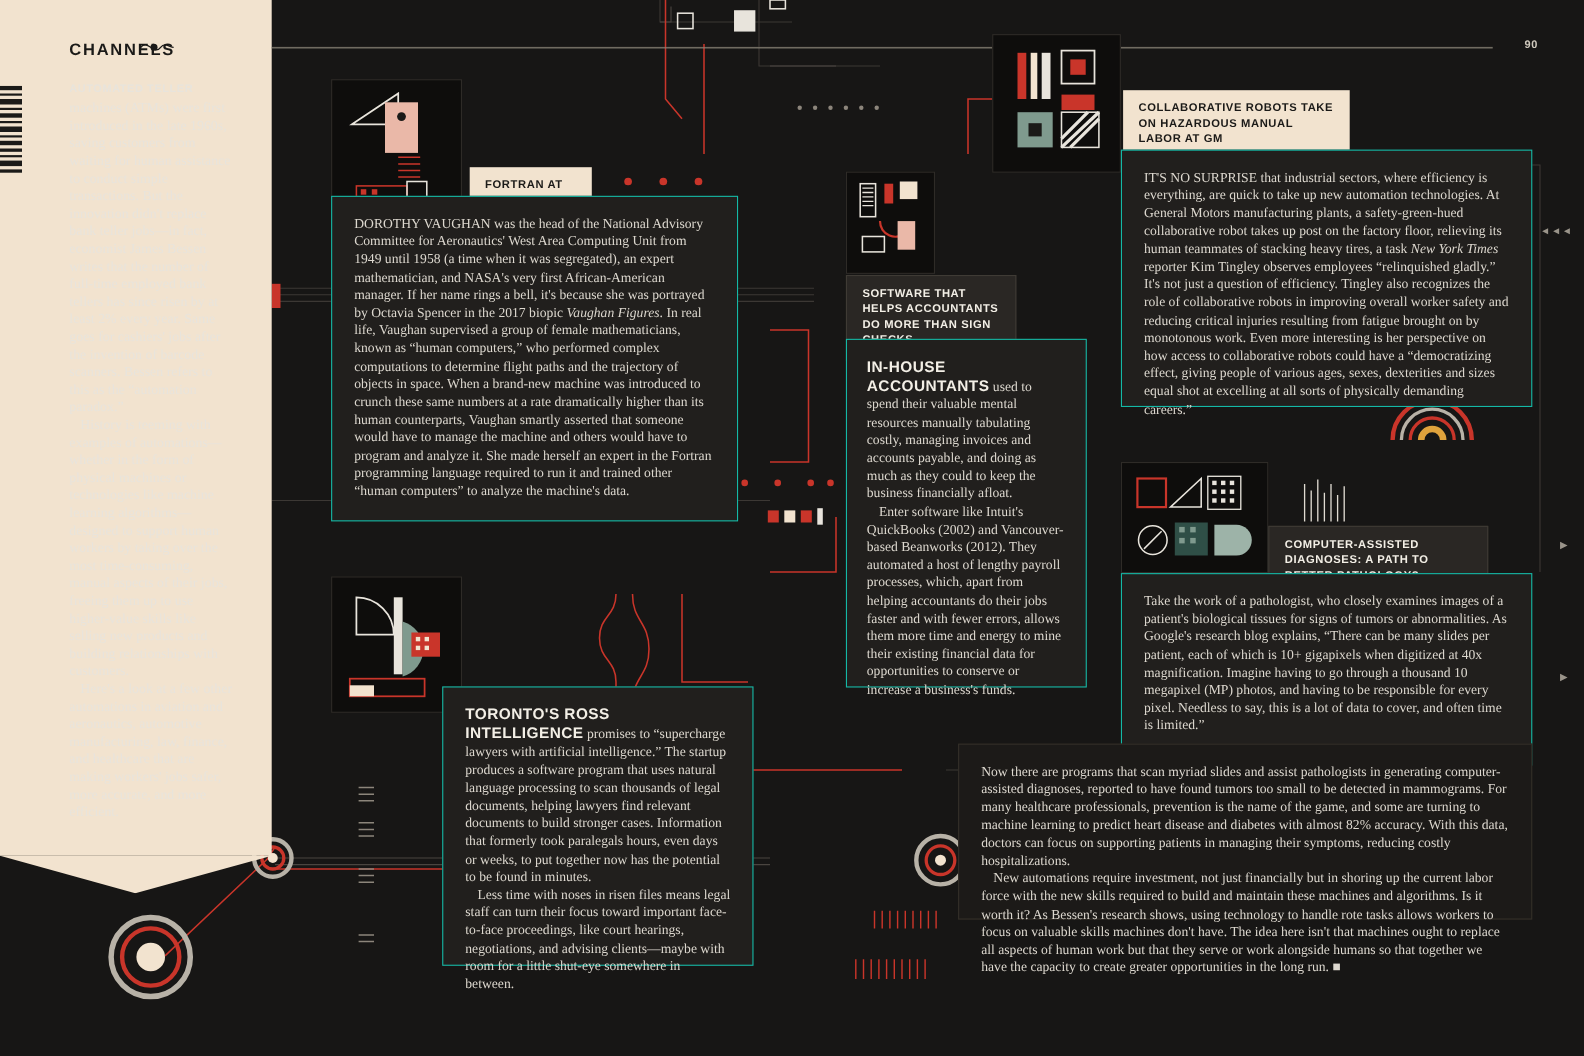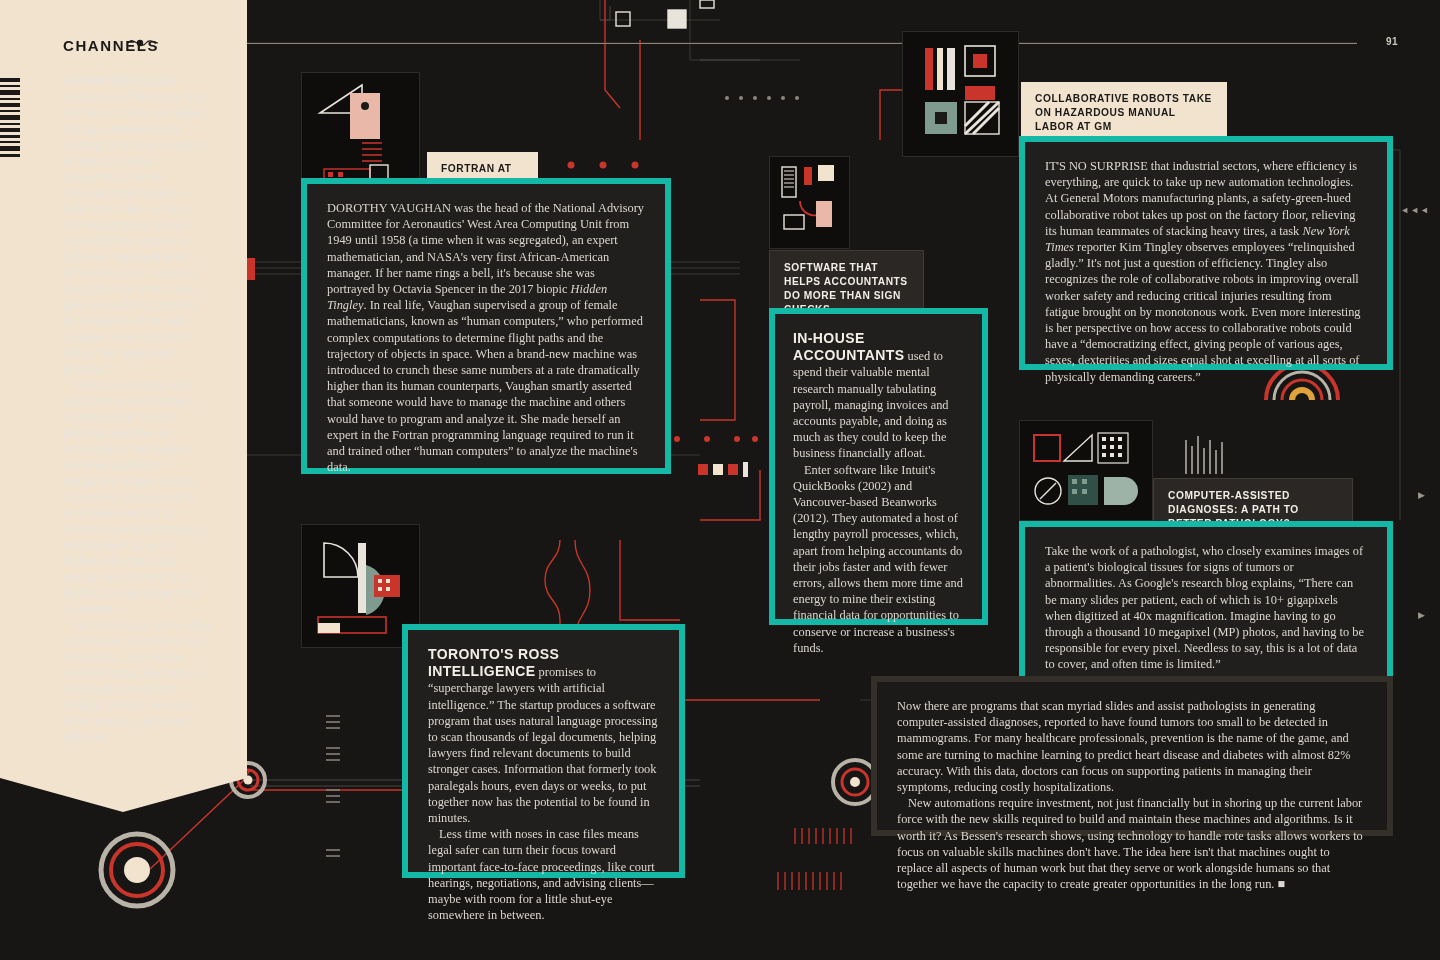--- a/index.html
+++ b/index.html
@@ -97,21 +97,21 @@
     font-size: 10px;
     font-weight: 700;
     color: #cfc9bd;
     letter-spacing: 0.5px;
   }
 
   
   .card {
     position: absolute;
     background: #211f1d;
-    border: 6px solid #14b8a6;
+    border: 1px solid #14b8a6;
     box-sizing: border-box;
     padding: 16px 20px 18px 20px;
     font-size: 12.4px;
     line-height: 16.2px;
     color: #ddd8cf;
   }
   .card p { margin: 0; }
   .card p + p { text-indent: 11px; }
   .lead {
     font-family: "Liberation Sans", sans-serif;
@@ -288,21 +288,21 @@
   </svg>
 
   <div class="sidecol-body">
     <p><span class="drop-lead">AUTOMATED TELLER</span>
       <span>machines (ATMs) were first introduced in the late 1960s, saving customers from waiting for human assistance to conduct simple transactions. But the innovation didn't replace bank teller jobs—in fact, economist James Bessen writes that the number of full-time employed bank tellers has since risen by at least 2% every year. Same goes for cashiers' jobs after the invention of barcode scanners. Bessen refers to this as the “automation paradox.”</span></p>
     <p>History is teeming with examples of automations—whether in the form of physical machines or technologies like machine learning algorithms—designed to support human workers by taking over the most time-consuming, manual aspects of their jobs, freeing them up to use higher-value skills like selling new products and building relationships with customers.</p>
     <p>Here's a look at a few other automations in aviation and aeronautics, automotive manufacturing, law, finance, and healthcare that are making workers' jobs safer, more accurate, and more efficient.</p>
   </div>
 
   <div class="toprule"></div>
-  <div class="pagenum">91</div>
+  <div class="pagenum">90</div>
 
   <div class="art" style="left:301px; top:72px; width:119px; height:121px;">
     <svg width="117" height="119" viewBox="0 0 117 119">
       <polygon points="18,40 60,12 60,40" fill="none" stroke="#e8e4dc" stroke-width="1.6"></polygon>
       <rect x="48" y="20" width="30" height="46" fill="#eab8a8"></rect>
       <circle cx="63" cy="33" r="4" fill="#1b1a18"></circle>
       <g stroke="#c9352a" stroke-width="1.4">
         <path d="M60 70 h20 M60 76 h20 M60 82 h20 M60 88 h20"></path>
       </g>
       <rect x="22" y="96" width="46" height="10" fill="none" stroke="#c9352a" stroke-width="1.4"></rect>
@@ -393,37 +393,37 @@
 
   <div class="tag tag-cream" style="left:1021px; top:82px; width:206px;">COLLABORATIVE ROBOTS TAKE ON HAZARDOUS MANUAL LABOR AT GM</div>
 
   <div class="tag tag-dark" style="left:769px; top:250px; width:155px;">SOFTWARE THAT HELPS ACCOUNTANTS DO MORE THAN SIGN CHECKS</div>
 
 
   <div class="tag tag-dark" style="left:1153px; top:478px; width:200px;">COMPUTER-ASSISTED DIAGNOSES: A PATH TO BETTER PATHOLOGY?</div>
 
   <div class="card" style="left:301px; top:178px; width:370px; height:296px;">
     DOROTHY VAUGHAN was the head of the National Advisory Committee for Aeronautics' West Area Computing Unit from 1949 until 1958 (a time when it was segregated), an expert mathematician, and NASA's very first African-American manager.
-    If her name rings a bell, it's because she was portrayed by Octavia Spencer in the 2017 biopic <em>Hidden Tingley</em>. In real life, Vaughan supervised a group of female mathematicians, known as “human computers,” who performed complex computations to determine flight paths and the trajectory of objects in space.
+    If her name rings a bell, it's because she was portrayed by Octavia Spencer in the 2017 biopic <em>Vaughan Figures</em>. In real life, Vaughan supervised a group of female mathematicians, known as “human computers,” who performed complex computations to determine flight paths and the trajectory of objects in space.
     When a brand-new machine was introduced to crunch these same numbers at a rate dramatically higher than its human counterparts, Vaughan smartly asserted that someone would have to manage the machine and others would have to program and analyze it. She made herself an expert in the Fortran programming language required to run it and trained other “human computers” to analyze the machine's data.
   </div>
 
   <div class="card" style="left:1019px; top:136px; width:374px; height:234px;">
     IT'S NO SURPRISE that industrial sectors, where efficiency is everything, are quick to take up new automation technologies. At General Motors manufacturing plants, a safety-green-hued collaborative robot takes up post on the factory floor, relieving its human teammates of stacking heavy tires, a task <em>New York Times</em> reporter Kim Tingley observes employees “relinquished gladly.”
     It's not just a question of efficiency. Tingley also recognizes the role of collaborative robots in improving overall worker safety and reducing critical injuries resulting from fatigue brought on by monotonous work. Even more interesting is her perspective on how access to collaborative robots could have a “democratizing effect, giving people of various ages, sexes, dexterities and sizes equal shot at excelling at all sorts of physically demanding careers.”
   </div>
 
   <div class="card" style="left:769px; top:308px; width:219px; height:317px; padding:16px 18px;">
-    <p><span class="lead">IN-HOUSE ACCOUNTANTS</span><span> used to spend their valuable mental research manually tabulating payroll, managing invoices and accounts payable, and doing as much as they could to keep the business financially afloat.</span></p>
+    <p><span class="lead">IN-HOUSE ACCOUNTANTS</span><span> used to spend their valuable mental resources manually tabulating costly, managing invoices and accounts payable, and doing as much as they could to keep the business financially afloat.</span></p>
     <p>Enter software like Intuit's QuickBooks (2002) and Vancouver-based Beanworks (2012). They automated a host of lengthy payroll processes, which, apart from helping accountants do their jobs faster and with fewer errors, allows them more time and energy to mine their existing financial data for opportunities to conserve or increase a business's funds.</p>
   </div>
 
   <div class="card" style="left:402px; top:624px; width:283px; height:254px;">
     <p><span class="lead">TORONTO'S ROSS INTELLIGENCE</span><span> promises to “supercharge lawyers with artificial intelligence.” The startup produces a software program that uses natural language processing to scan thousands of legal documents, helping lawyers find relevant documents to build stronger cases. Information that formerly took paralegals hours, even days or weeks, to put together now has the potential to be found in minutes.</span></p>
-    <p>Less time with noses in case files means legal safer can turn their focus toward important face-to-face proceedings, like court hearings, negotiations, and advising clients—maybe with room for a little shut-eye somewhere in between.</p>
+    <p>Less time with noses in risen files means legal staff can turn their focus toward important face-to-face proceedings, like court hearings, negotiations, and advising clients—maybe with room for a little shut-eye somewhere in between.</p>
   </div>
 
   <div class="card" style="left:1019px; top:521px; width:374px; height:175px;">
     <p>Take the work of a pathologist, who closely examines images of a patient's biological tissues for signs of tumors or abnormalities. As Google's research blog explains, “There can be many slides per patient, each of which is 10+ gigapixels when digitized at 40x magnification. Imagine having to go through a thousand 10 megapixel (MP) photos, and having to be responsible for every pixel. Needless to say, this is a lot of data to cover, and often time is limited.”</p>
   </div>
 
   <div class="card" style="left:871px; top:676px; width:522px; height:160px; background:#1c1a18; border-color:#343029;">
     <p>Now there are programs that scan myriad slides and assist pathologists in generating computer-assisted diagnoses, reported to have found tumors too small to be detected in mammograms. For many healthcare professionals, prevention is the name of the game, and some are turning to machine learning to predict heart disease and diabetes with almost 82% accuracy. With this data, doctors can focus on supporting patients in managing their symptoms, reducing costly hospitalizations.</p>
     <p><span>New automations require investment, not just financially but in shoring up the current labor force with the new skills required to build and maintain these machines and algorithms. Is it worth it? As Bessen's research shows, using technology to handle rote tasks allows workers to focus on valuable skills machines don't have. The idea here isn't that machines ought to replace all aspects of human work but that they serve or work alongside humans so that together we have the capacity to create greater opportunities in the long run.</span> <span class="endmark">■</span></p>
   </div>

